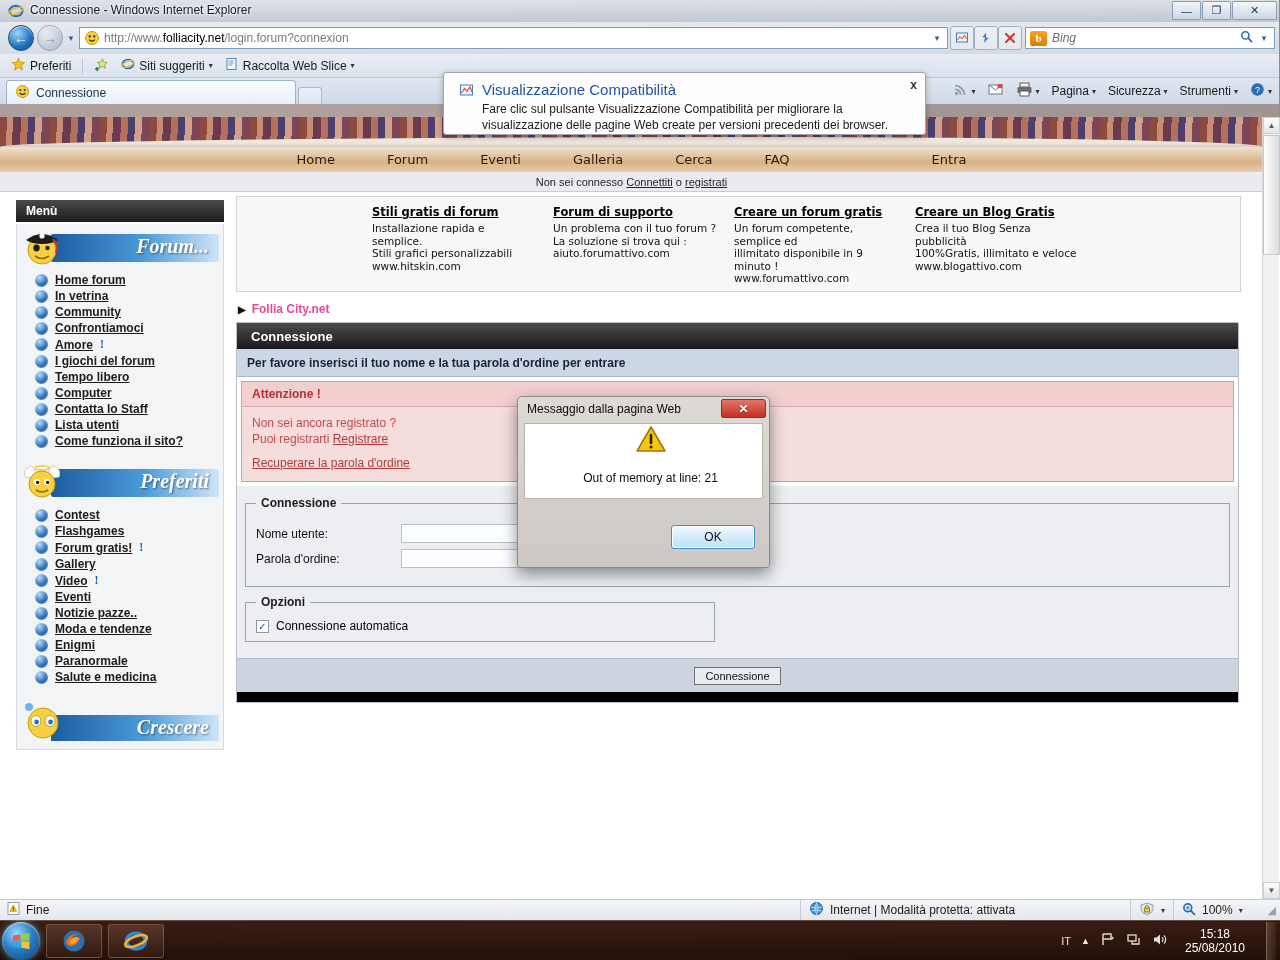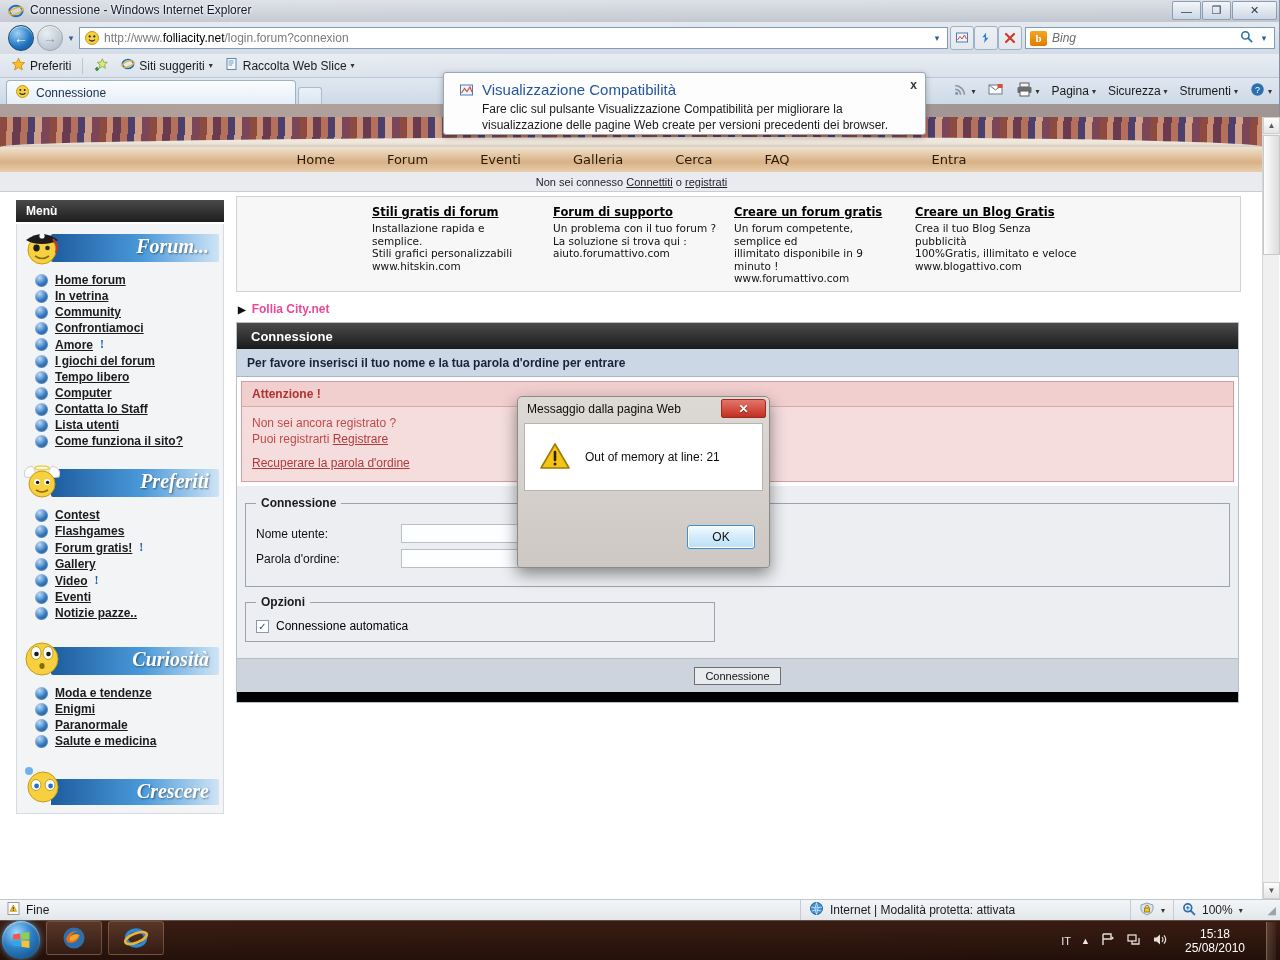--- a/index.html
+++ b/index.html
@@ -367,43 +367,43 @@
   }
   .modal-close{
     position:absolute; right:3px; top:2px; width:45px; height:19px;
     background:linear-gradient(to bottom,#e4756a,#c32f22);
     border:1px solid #9c2a1e; border-radius:2px 3px 2px 2px;
     color:#fff; font-size:12px; font-weight:bold;
     display:flex; align-items:center; justify-content:center;
     text-shadow:0 1px 1px rgba(0,0,0,.5);
   }
   .modal-body{
-    position:absolute; left:6px; right:6px; top:26px; height:68px;
+    position:absolute; left:6px; right:6px; top:26px; height:76px;
     background:#fff; border:1px solid #b7b3ae;
-    display:flex; align-items:center; padding-left:14px; gap:14px;
+    display:flex; align-items:center; padding-left:14px; gap:14px;flex-direction:column;
   }
   .modal-msg{ font-size:12px; color:#0d0d0d; }
   .modal-foot{
     position:absolute; left:6px; right:6px; top:116px; height:48px;
     display:flex; align-items:center; justify-content:flex-end; padding-right:8px;
   }
   .ok-btn{
-    width:68px; height:24px; border:1px solid #3d93c9; border-radius:3px;
+    width:84px; height:24px; border:1px solid #3d93c9; border-radius:3px;
     background:linear-gradient(to bottom,#f4fbff,#d2ebfa 50%,#bbe1f7);
     box-shadow:0 0 0 1px #fff inset;
     font-size:12px; color:#111;
     display:flex; align-items:center; justify-content:center;
   }
 
   
   .taskbar{
     position:absolute; left:0; top:920px; width:1280px; height:40px;
     background:linear-gradient(to bottom, rgba(60,30,20,.86), rgba(35,16,10,.93));
     border-top:1px solid rgba(255,220,190,.30);
-    display:flex; 
+    display:flex; align-items:center;
   }
   .start-orb{
     width:38px; height:38px; margin-left:2px; border-radius:50%;
     background:radial-gradient(circle at 38% 30%, #9fd8ff 0%, #2b7fc4 45%, #0d3f73 100%);
     box-shadow:0 0 6px rgba(120,200,255,.6), inset 0 1px 2px rgba(255,255,255,.6);
     display:flex; align-items:center; justify-content:center;
   }
   .tb-task{
     width:56px; height:34px; margin-left:6px; border-radius:3px;
     border:1px solid rgba(255,200,160,.25);
@@ -736,34 +736,20 @@
               </div>
             <div class="menu-link">
                 <span class="bullet"></span>
                 <a href="#">Eventi</a>
               </div>
             <div class="menu-link">
                 <span class="bullet"></span>
                 <a href="#">Notizie pazze..</a>
               </div>
 
-            <div class="cat-banner" style="margin-top:10px;height:52px">
-              <div class="cb-bar" style="top:16px"></div>
-              <span class="smiley" style="height:48px">
-                <svg width="44" height="48" viewBox="0 0 44 48">
-                  <circle cx="21" cy="26" r="16" fill="#f7d040" stroke="#c79a10"></circle>
-                  <ellipse cx="15" cy="20" rx="5" ry="6.5" fill="#fff" stroke="#c0a020"></ellipse>
-                  <ellipse cx="27" cy="20" rx="5" ry="6.5" fill="#fff" stroke="#c0a020"></ellipse>
-                  <circle cx="15.5" cy="21" r="2.3" fill="#1a1a1a"></circle>
-                  <circle cx="27.5" cy="21" r="2.3" fill="#1a1a1a"></circle>
-                  <ellipse cx="21" cy="33" rx="2.6" ry="3" fill="#8a6a05"></ellipse>
-                </svg>
-              </span>
-              <span class="cb-text" style="top:17px">Curiosità</span>
-            </div>
             <div class="menu-link">
                 <span class="bullet"></span>
                 <a href="#">Moda e tendenze</a>
               </div>
             <div class="menu-link">
                 <span class="bullet"></span>
                 <a href="#">Enigmi</a>
               </div>
             <div class="menu-link">
                 <span class="bullet"></span>

